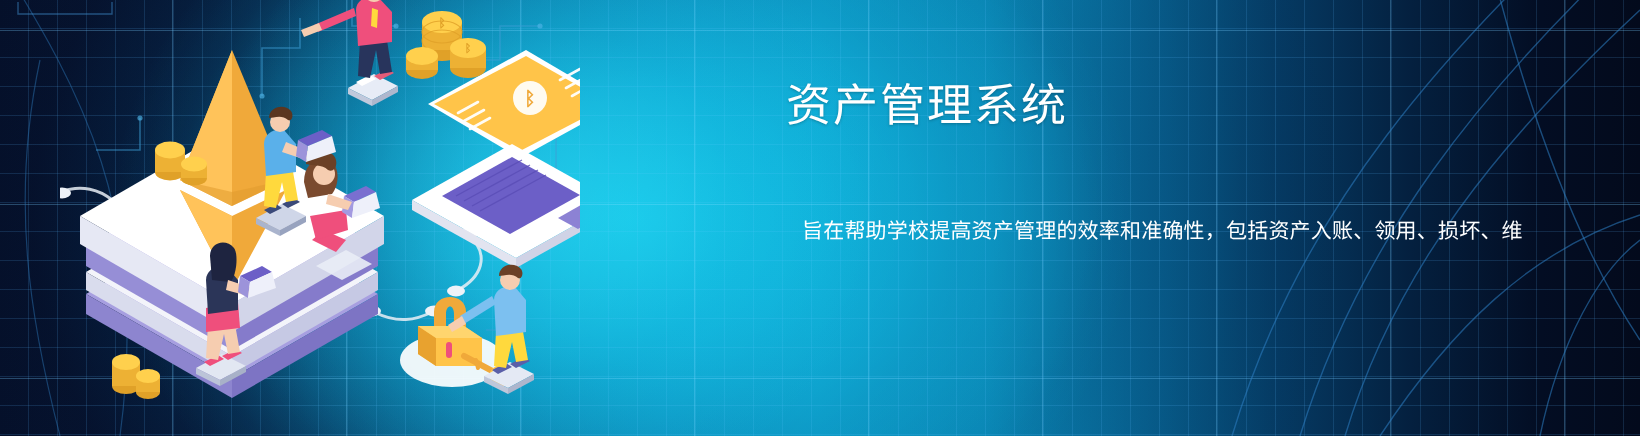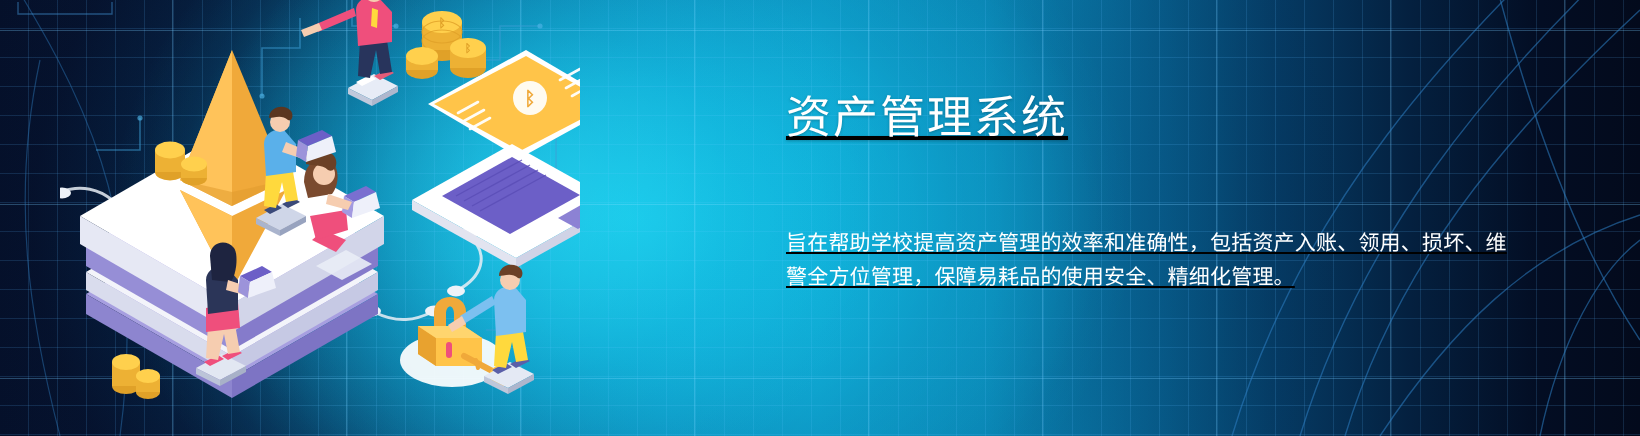--- a/index.html
+++ b/index.html
@@ -63,35 +63,34 @@
   .illus{
     position:absolute;
     left:60px; top:-6px;
     width:520px; height:444px;
   }
 
   
   .copy{
     position:absolute;
     left:786px;
-    top:92px;
+    top:80px;
     width:700px;
-    text-decoration:underline;
   }
   .title{
     font-size:45px;
     line-height:1.15;
     letter-spacing:2px;
     color:#ffffff;
     font-weight:400;
     margin:0;
     text-shadow:0 1px 3px rgba(0,0,0,0.25);
   }
   .desc{
-    margin:0;
+    margin:16px;
     margin-top:82px;
     width:690px;
     font-size:21px;
     line-height:1.62;
     color:#ffffff;
     font-weight:400;
     letter-spacing:0.2px;
     text-align:justify;
     text-justify:inter-ideograph;
   }
@@ -379,17 +378,16 @@
       <path d="M406 330 L392 338 L388 331 L402 322 Z" fill="#f6cdb0"></path>
       <circle cx="450" cy="286" r="10" fill="#f6cdb0"></circle>
       <path d="M439 282 C 439 271, 454 267, 461 275 C 464 279, 462 286, 458 284 C 452 278, 443 282, 439 282Z" fill="#6b4026"></path>
     </g>
   </svg>
 
   <div class="copy">
     <h1 class="title">资产管理系统</h1>
     <p class="desc">
       <span>旨在帮助学校提高资产管理的效率和准确性，包括资产入账、领用、损坏、维</span>
-      <span>警全方位管理，保障易耗品的使用安全、精细化管理。</span>
     </p>
   </div>
 
 </div>
 
 </body></html>

